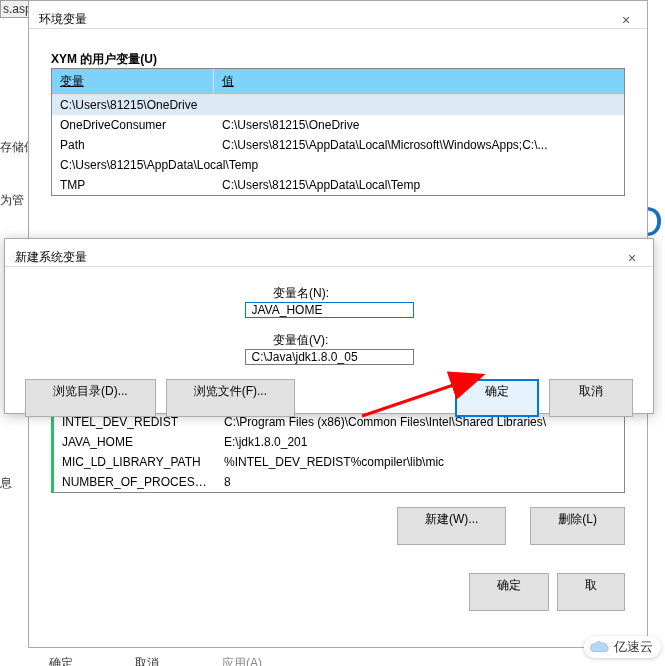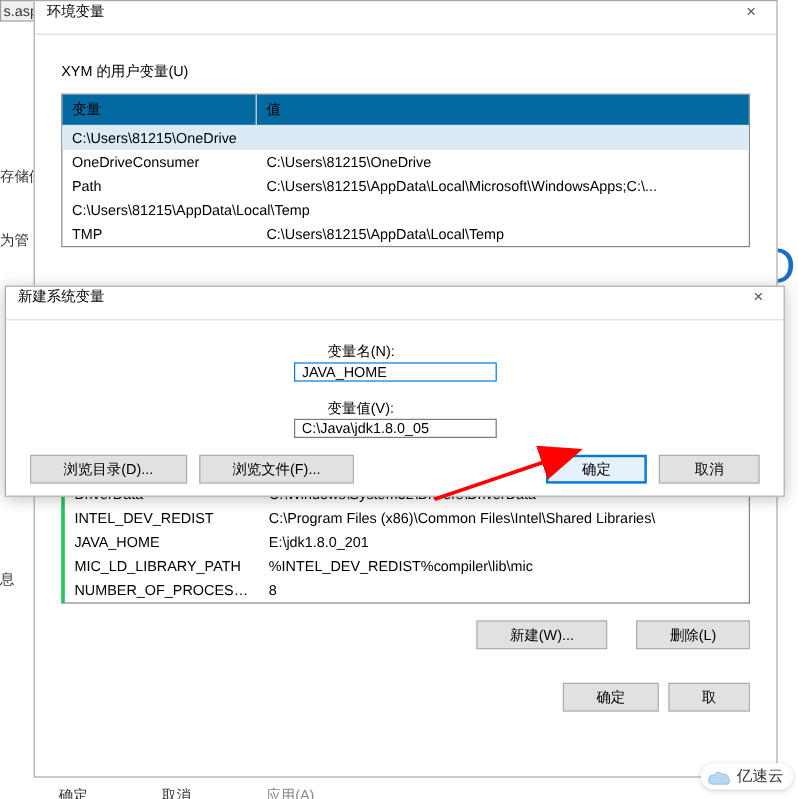--- a/index.html
+++ b/index.html
@@ -9,60 +9,60 @@
 .frag-asp { left: 0; top: 0; width: 29px; height: 18px; background: #f0f0f0; border: 1px solid #a0a0a0; padding: 1px 2px; }
 .frag-cunbao { left: 0; top: 139px; }
 .frag-weiguan { left: 0; top: 192px; }
 .frag-blue-d { position: absolute; right: 2px; top: 198px; font-size: 42px; color: #1b6ec2; font-weight: 300; }
 .frag-xinxi { left: 0; top: 475px; }
 .frag-ok-bottom { left: 49px; top: 655px; }
 .frag-cancel-bottom { left: 135px; top: 655px; }
 .frag-apply-bottom { left: 222px; top: 655px; color: #888; }
 
 .window { position: absolute; background: #fff; border: 1px solid #aaa; }
-.titlebar { height: 28px; display: flex; align-items: flex-start; justify-content: space-between; padding: 0 6px 0 10px; border-bottom: 1px solid #ddd; gap: 24px; }
+.titlebar { height: 28px; display: flex; align-items: flex-end; justify-content: space-between; padding: 0 6px 0 10px; border-bottom: 1px solid #ddd; gap: 24px; }
 .titlebar .title { }
 .titlebar .close { width: 30px; text-align: center; font-size: 14px; color: #555; cursor: default; }
 
 .env-window { left: 28px; top: 0; width: 620px; height: 648px; }
 .env-body { padding: 14px 22px; }
-.group-label { margin: 8px 0 10px 0; }
+.group-label { margin: 8px 0 0 0; font-weight: bold; }
 
 .table { border: 1px solid #828790; width: 100%; }
-.table-header { display: flex; background: #0369a1; border-bottom: 1px solid #e0e0e0; }
+.table-header { display: flex; background: #7dd3fc; border-bottom: 1px solid #e0e0e0; text-decoration: underline; }
 .th { padding: 4px 8px; border-right: 1px solid #e0e0e0; }
 .th:last-child { border-right: 0; }
 .col-name { width: 162px; flex: 0 0 162px; }
 .col-value { flex: 1; }
 .table-body { }
 .tr { display: flex; }
 .tr.selected { background: #dceaf5; }
 .td { padding: 3px 8px; white-space: nowrap; overflow: hidden; text-overflow: ellipsis; }
 
 .sys-table-area { margin-top: 196px; }
 .sys-table { border-left: 3px solid #22c55e; border-right: 1px solid #828790; border-bottom: 1px solid #828790; width: 100%; }
 .button-row { display: flex; justify-content: flex-end; gap: 24px; margin-top: 14px; }
-.btn { min-width: 84px; height: 24px; border: 1px solid #adadad; background: #e1e1e1; padding: 0 27px; text-align: center; line-height: 22px; }
+.btn { min-width: 84px; height: 38px; border: 1px solid #adadad; background: #e1e1e1; padding: 0 27px; text-align: center; line-height: 22px; }
 
 .final-row { display: flex; justify-content: flex-end; gap: 8px; margin-top: 28px; }
 .final-row .btn { min-width: 74px; }
 
 .new-var-window { left: 4px; top: 238px; width: 650px; height: 176px; z-index: 10; box-shadow: 0 2px 12px rgba(0,0,0,0.25); }
 .new-var-body { padding: 18px 20px 14px 20px; }
 .form-row { display: flex; align-items: center; margin-bottom: 14px; flex-direction: column; }
 .form-label { width: 112px; }
 .form-input { flex: 1; height: 24px; border: 1px solid #7a7a7a; padding: 0 6px; font-family: inherit; font-size: 12px; }
 .input-focused { border-color: #0078d7; }
 .browse-row { display: flex; gap: 10px; align-items: center; margin-top: 6px; }
 .browse-row .spacer { flex: 1; }
 .btn-highlight { border: 2px solid #0078d7; background: #e5f1fb; line-height: 20px; }
 
 .arrow-svg { position: absolute; left: 358px; top: 360px; z-index: 20; pointer-events: none; }
 
-.watermark { position: absolute; right: 4px; bottom: 8px; z-index: 30; display: flex; align-items: flex-end; background: #fff; border-radius: 14px; padding: 2px 8px 2px 4px; box-shadow: 0 1px 4px rgba(0,0,0,0.2); }
+.watermark { position: absolute; right: 4px; bottom: 8px; z-index: 30; display: flex; align-items: flex-start; background: #fff; border-radius: 14px; padding: 2px 8px 2px 4px; box-shadow: 0 1px 4px rgba(0,0,0,0.2); }
 .watermark .cloud { width: 22px; height: 16px; margin-right: 4px; }
 .watermark .wm-text { font-size: 13px; color: #333; }
 </style>
 </head>
 <body>
 
 <div class="bg-fragment frag-asp">s.asp</div>
 <div class="bg-fragment frag-cunbao">存储保</div>
 <div class="bg-fragment frag-weiguan">为管</div>
 <div class="frag-blue-d">D</div>

